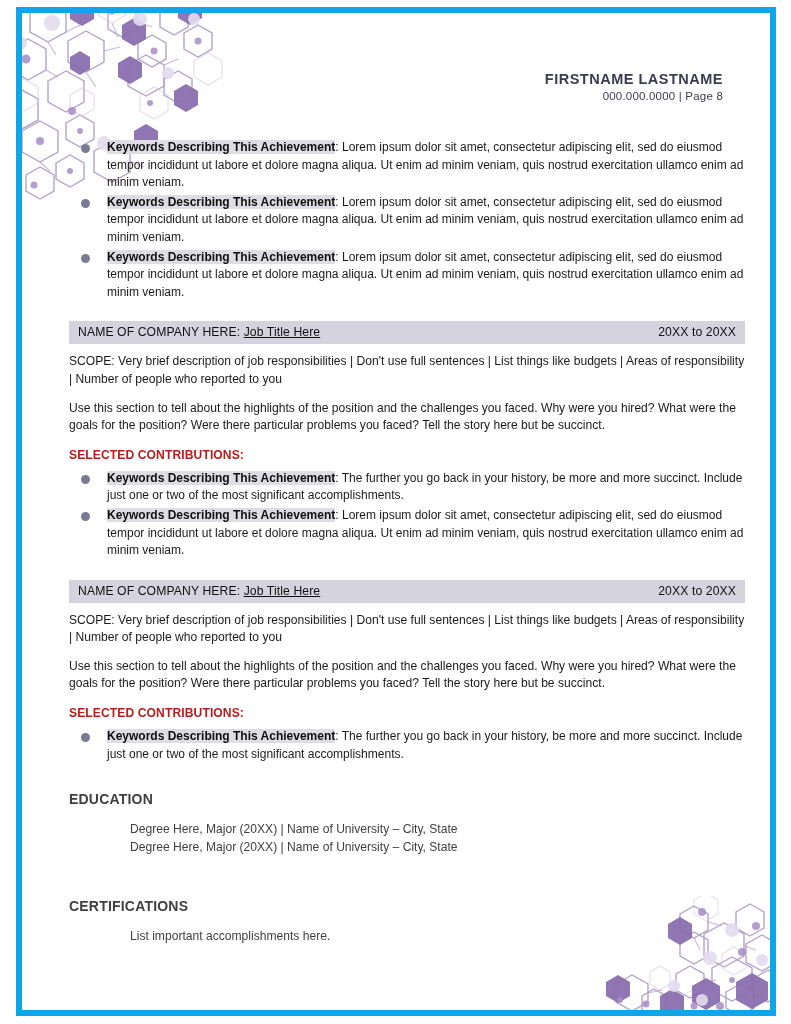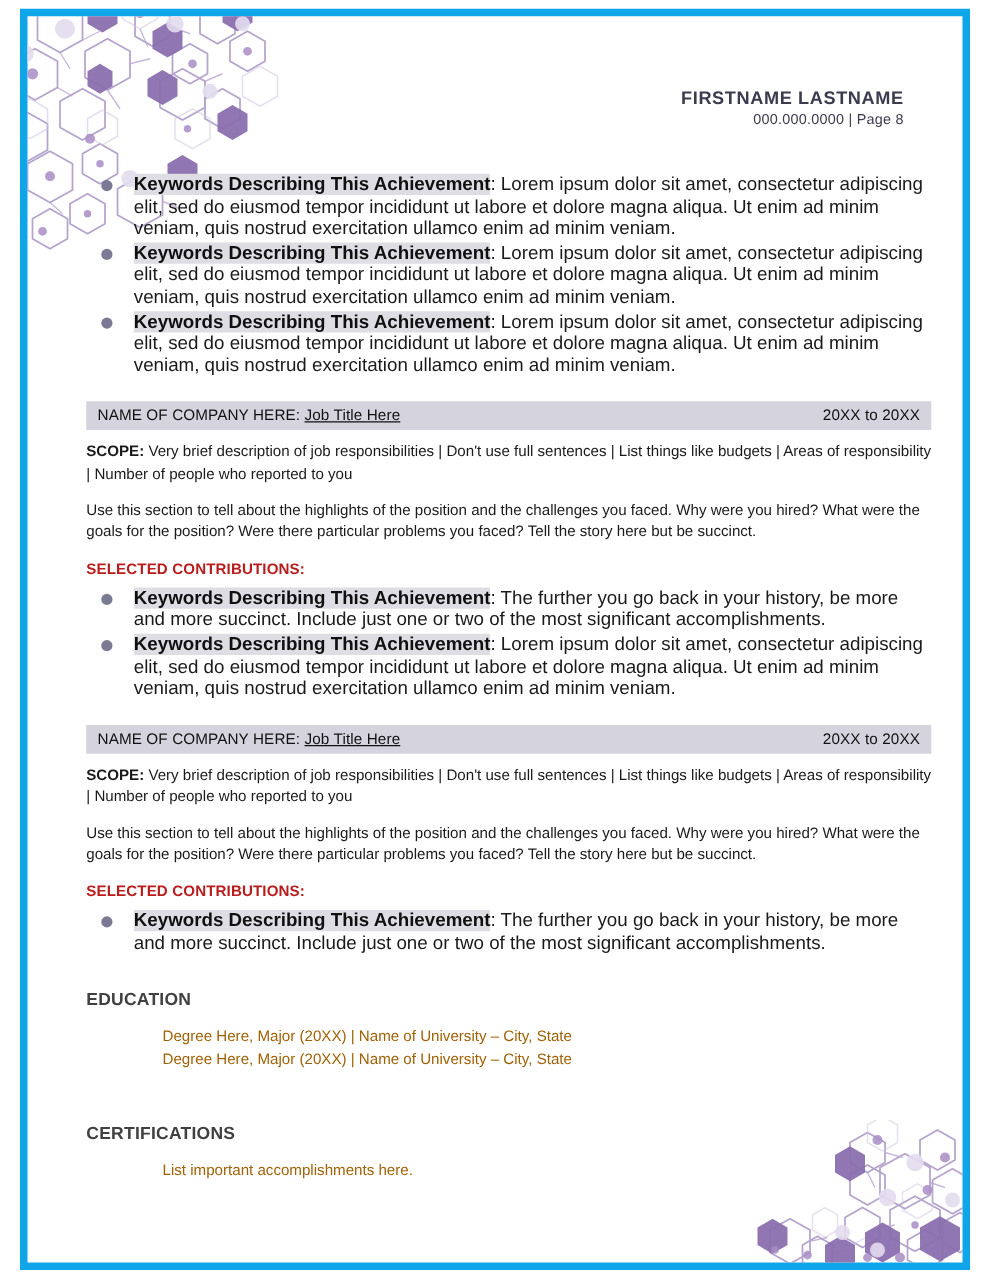--- a/index.html
+++ b/index.html
@@ -61,21 +61,21 @@
     left: 47px;
     top: 126px;
     width: 676px;
   }
 
   .bullet-list { margin: 0; padding: 0; list-style: none; }
   .bullet-item {
     position: relative;
     padding-left: 38px;
     margin-bottom: 2px;
-    font-size: 15px;
+    font-size: 12px;
     line-height: 17.6px;
     color: #1a1a1a;
     text-align: left;
   }
   .bullet-item::before {
     content: "";
     position: absolute;
     left: 12px;
     top: 5px;
     width: 9px;
@@ -104,21 +104,21 @@
     letter-spacing: 0.1px;
   }
   .company-bar .job-title { text-decoration: underline; }
 
   .scope-line {
     font-size: 12.1px;
     line-height: 17.6px;
     color: #1a1a1a;
     margin-bottom: 11px;
   }
-  .scope-line b { font-weight: bold; }
+  .scope-line b { font-weight: normal; }
 
   .story-para {
     font-size: 12.1px;
     line-height: 17.6px;
     color: #1a1a1a;
     margin-bottom: 13px;
   }
 
   .sub-head {
     font-size: 12.1px;
@@ -133,21 +133,21 @@
     font-size: 14px;
     font-weight: bold;
     color: #404040;
     letter-spacing: 0.2px;
     margin-top: 28px;
     margin-bottom: 13px;
   }
   .indent-line {
     font-size: 12.1px;
     line-height: 18px;
-    color: #a16207;
+    color: #404040;
     padding-left: 61px;
   }
   .gap-after-edu { height: 14px; }
 </style>
 </head>
 <body>
 
 <div class="page">
 
   <svg class="deco deco-tl" viewBox="0 0 230 205" xmlns="http://www.w3.org/2000/svg">

